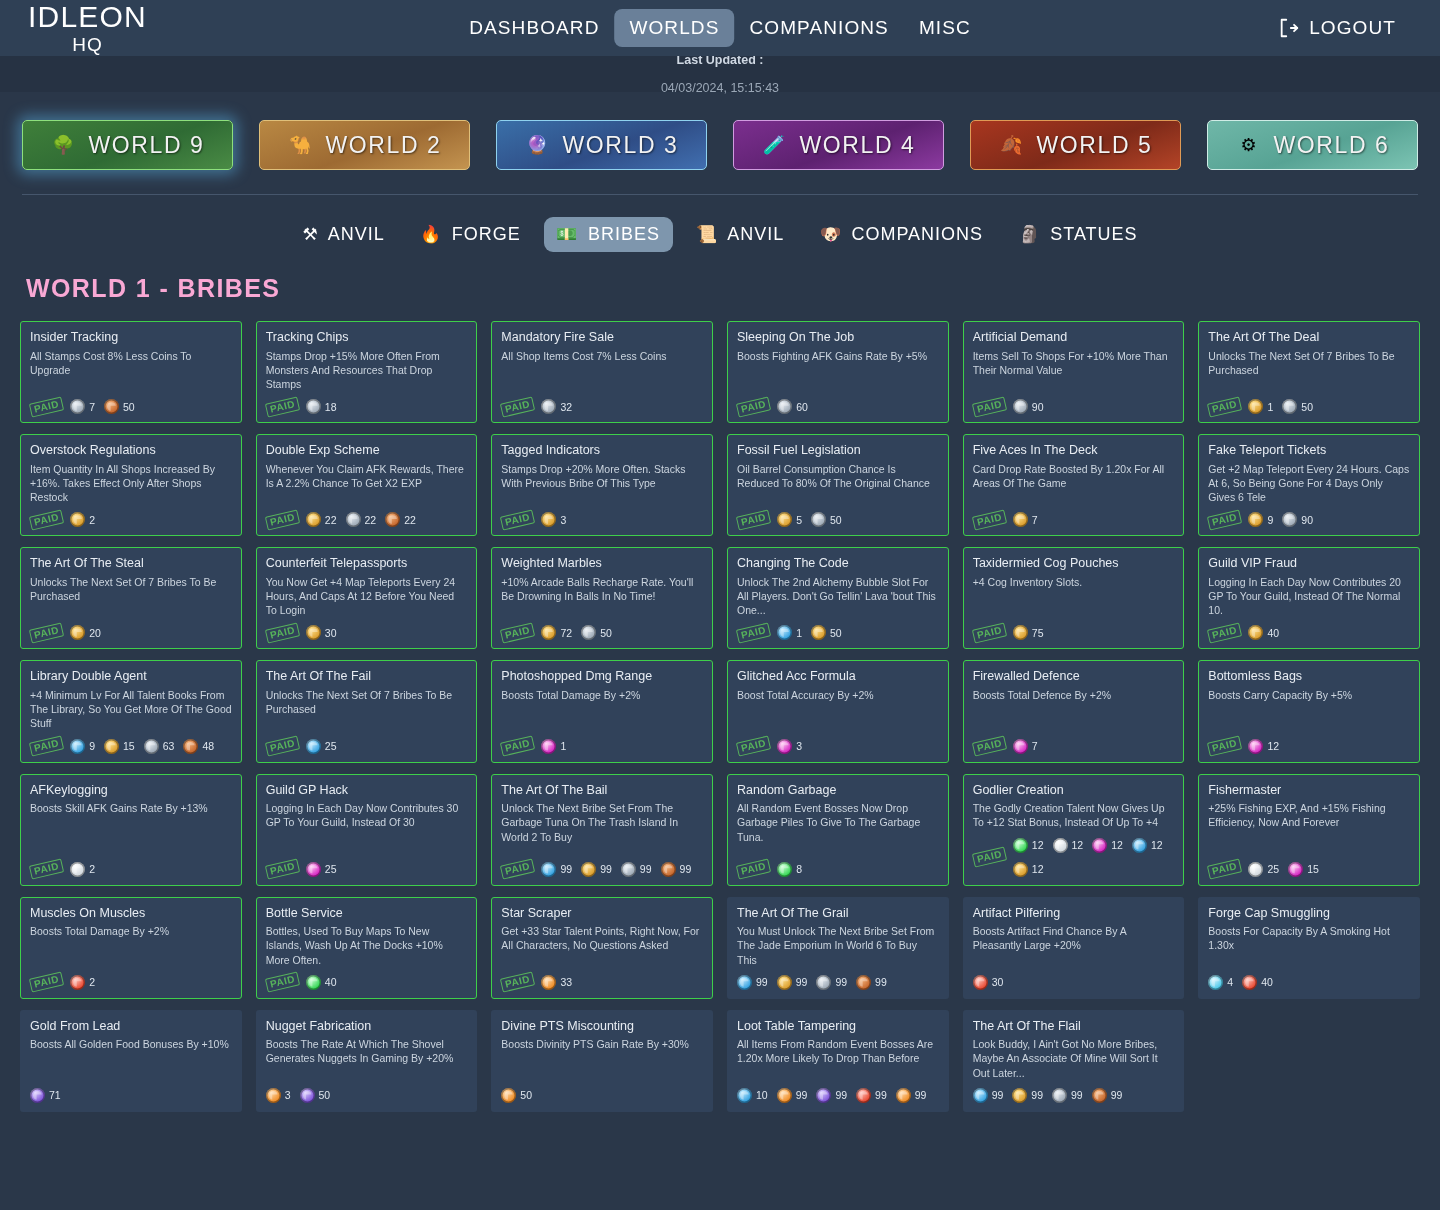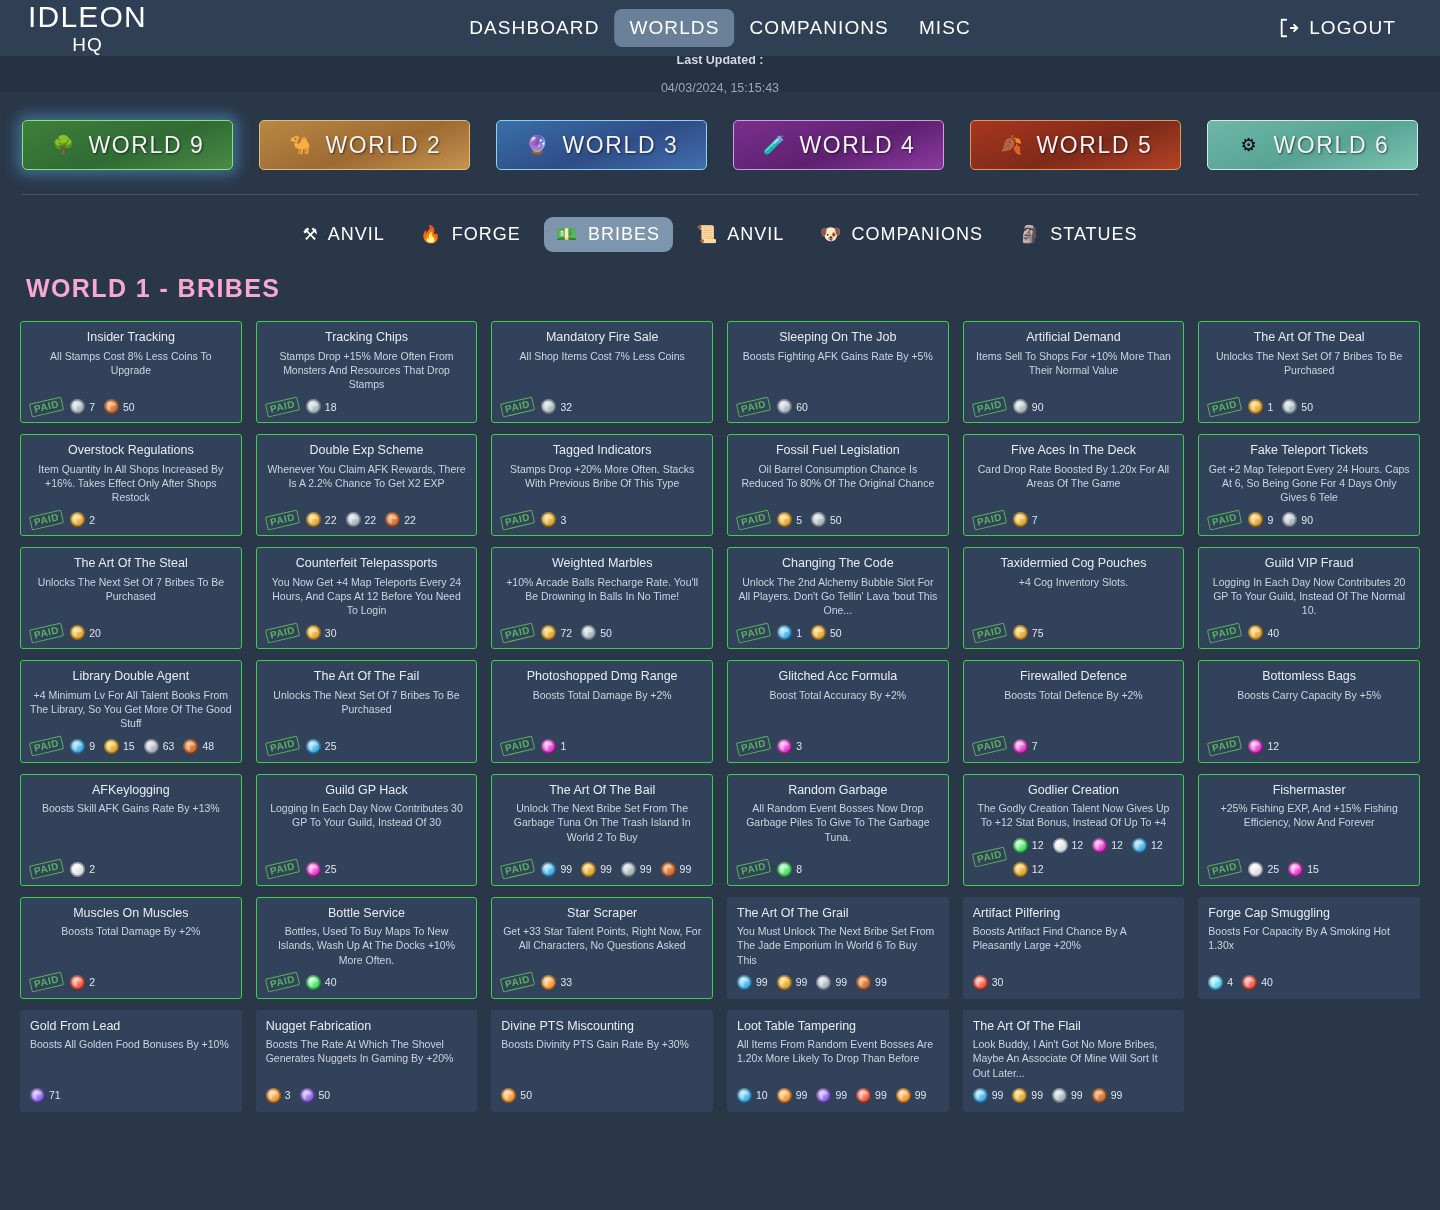--- a/index.html
+++ b/index.html
@@ -166,21 +166,21 @@
     background: #31425a;
     border: 1px solid transparent;
     border-radius: 3px;
     padding: 8px 9px 8px 9px;
     min-height: 98px;
     position: relative;
     display: flex;
     flex-direction: column;
     cursor: pointer;
   }
-  .card.bought { border-color: #3ecf4a; text-align: center; }
+  .card.bought { border-color: #3ecf4a; }
   .card-title {
     color: #e8edf3;
     font-size: 12.5px;
     line-height: 1.25;
     margin-bottom: 3px;
   }
   .card-desc {
     color: #ccd5df;
     font-size: 10.5px;
     line-height: 1.35;

